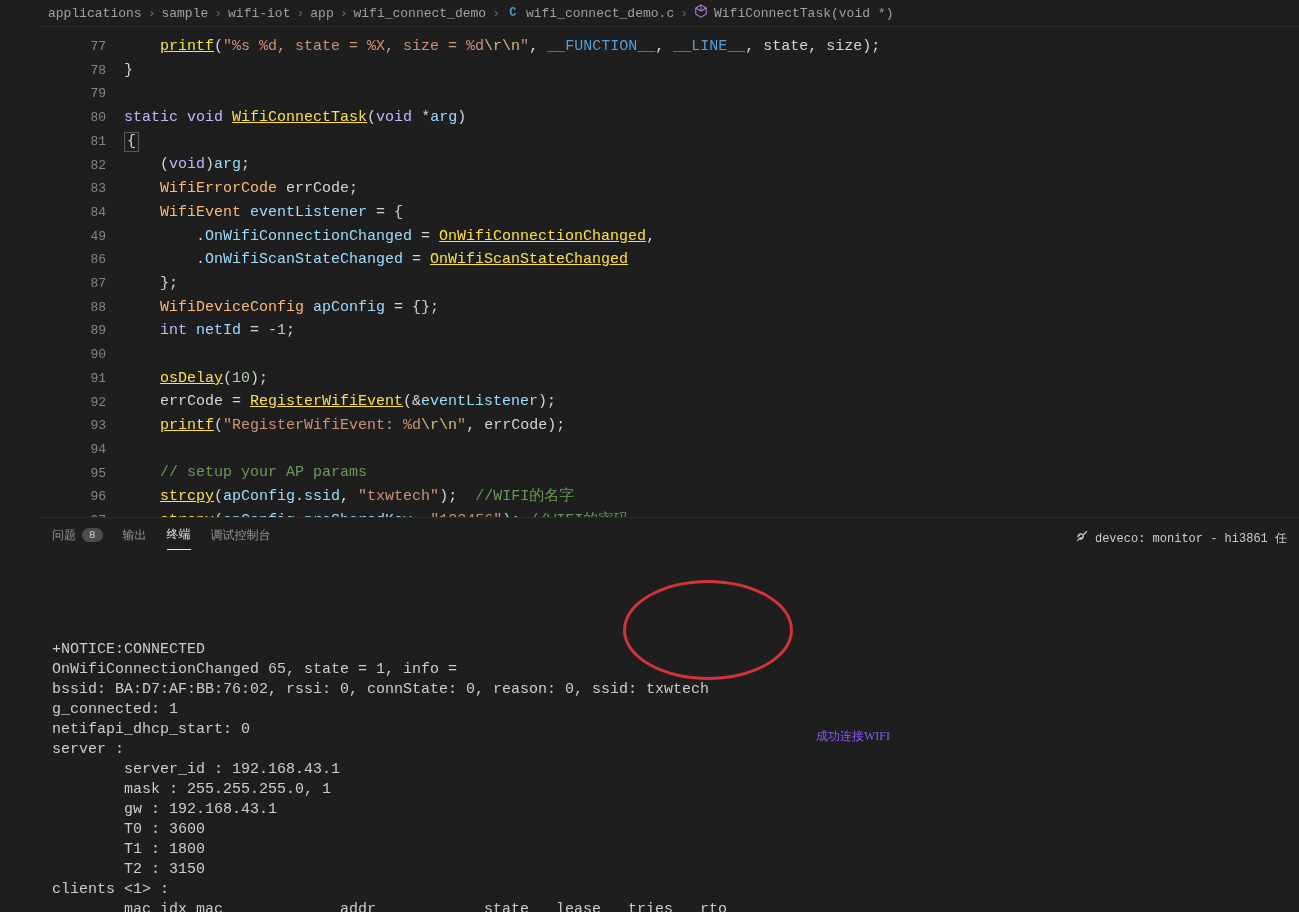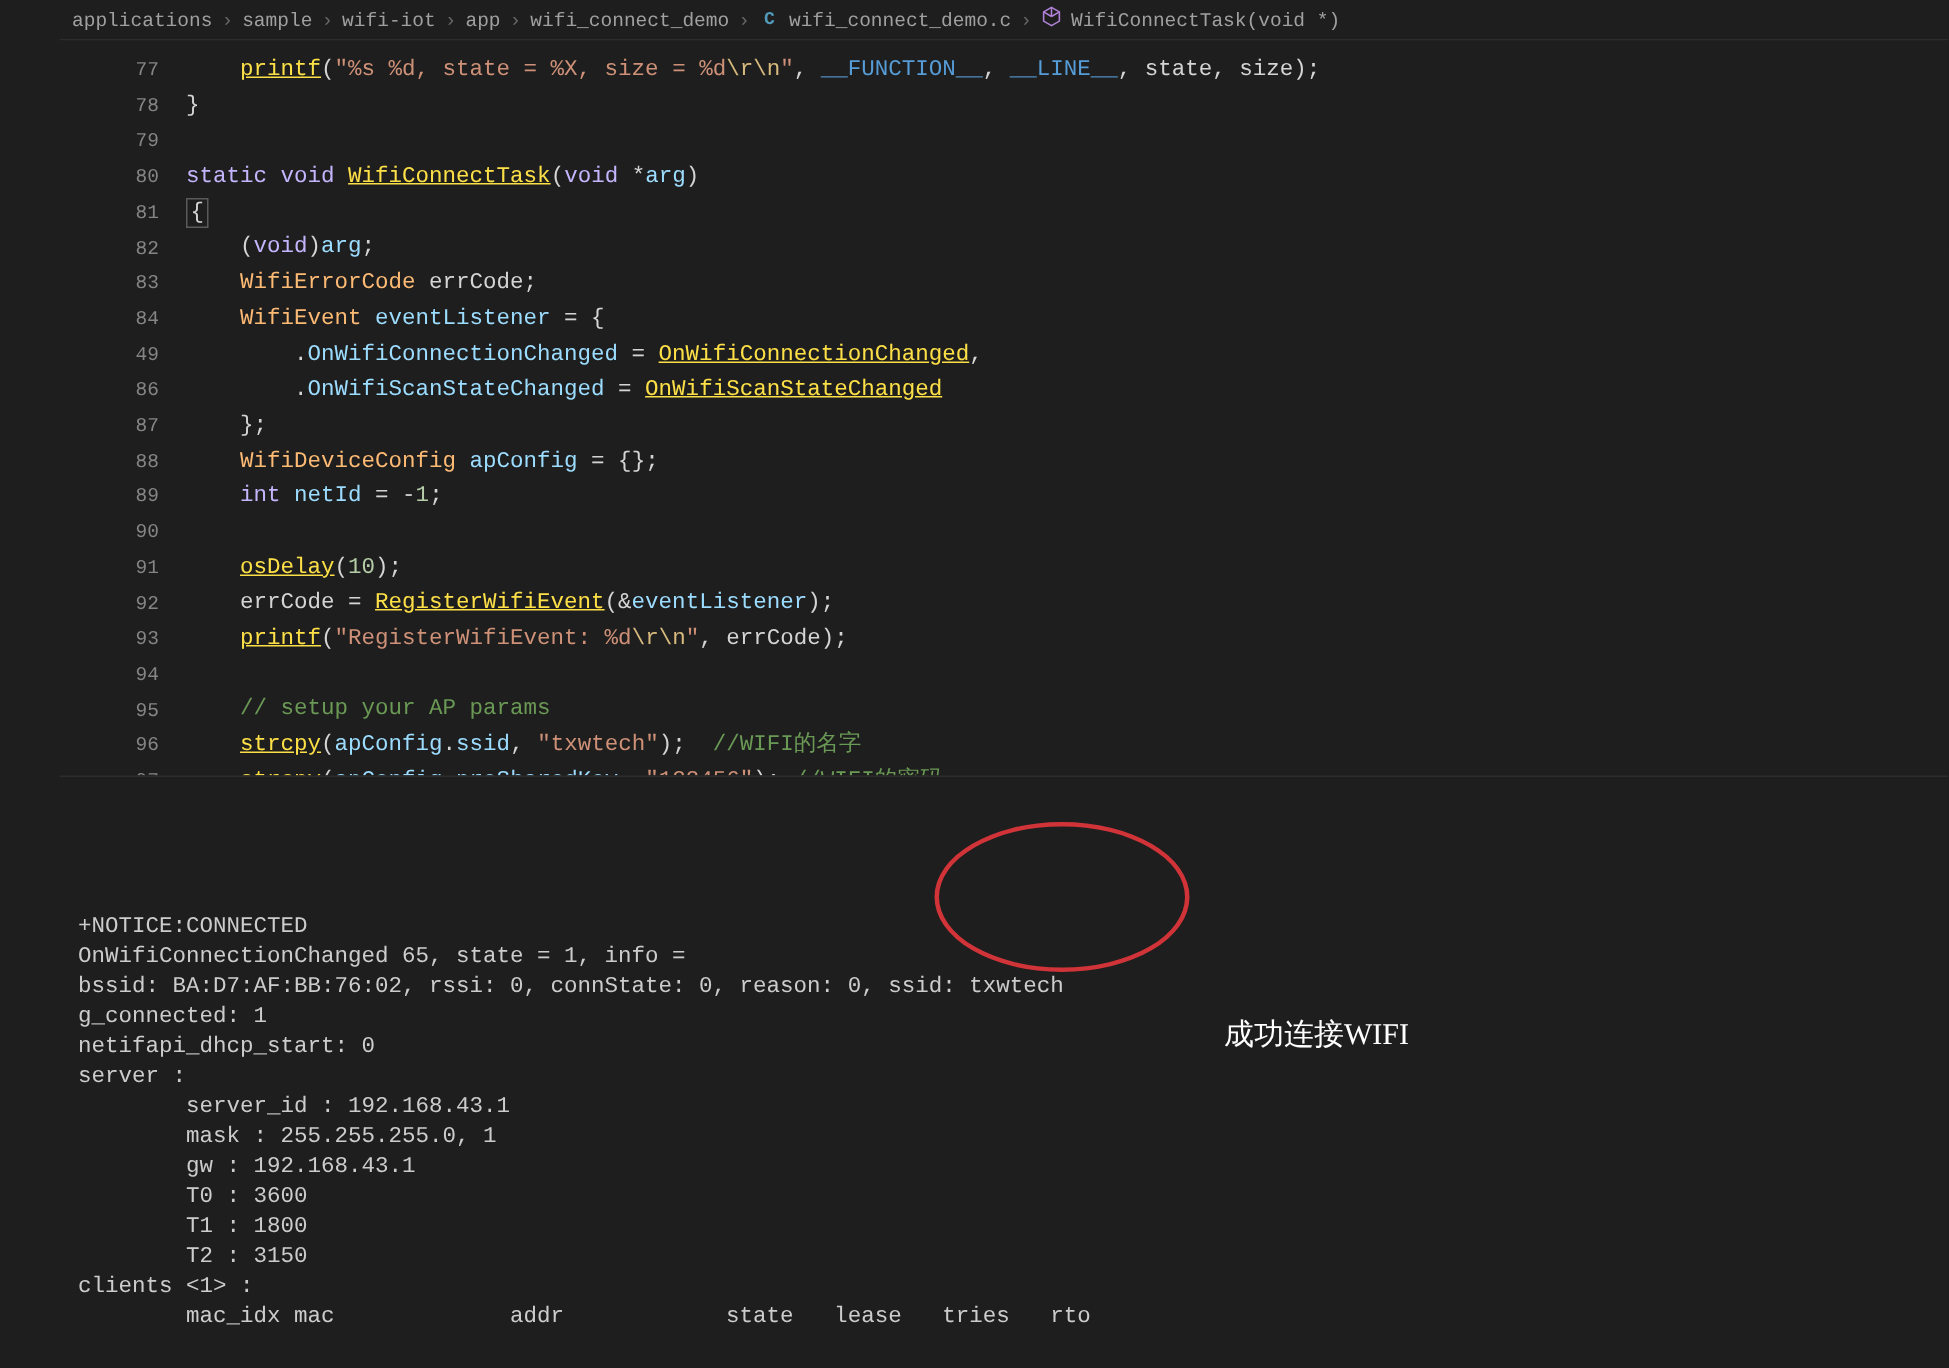--- a/index.html
+++ b/index.html
@@ -132,23 +132,23 @@
       border-radius: 50%;
       width: 170px;
       height: 100px;
       left: 575px;
       top: 30px;
       pointer-events: none;
     }
     .annotation {
       position: absolute;
       left: 768px;
-      top: 162px;
-      color: #ffffff;
-      font-size: 20px;
+      top: 176px;
+      color: #8b5cf6;
+      font-size: 12px;
       font-family: SimSun, serif;
     }
     .tools-icon {
       display: inline-block;
     }
   </style>
 </head>
 <body>
 
 <div class="breadcrumb">
@@ -198,17 +198,40 @@
         <div>94</div>
         <div>95</div>
         <div>96</div>
         <div>97</div>
       </div>
     <div class="code" id="code-lines"><div class="line"><span>    </span><span class="fn">printf</span><span>(</span><span class="str">"%s %d, state = %X, size = %d</span><span class="esc">\r\n</span><span class="str">"</span><span>, </span><span class="macro">__FUNCTION__</span><span>, </span><span class="macro">__LINE__</span><span>, state, size);</span></div><div class="line"><span>}</span></div><div class="line"><span></span></div><div class="line"><span class="kw">static</span><span> </span><span class="kw">void</span><span> </span><span class="fn">WifiConnectTask</span><span>(</span><span class="kw">void</span><span> *</span><span class="var">arg</span><span>)</span></div><div class="line"><span class="curly-box">{</span></div><div class="line"><span>    (</span><span class="kw">void</span><span>)</span><span class="var">arg</span><span>;</span></div><div class="line"><span>    </span><span class="type">WifiErrorCode</span><span> errCode;</span></div><div class="line"><span>    </span><span class="type">WifiEvent</span><span> </span><span class="var">eventListener</span><span> = {</span></div><div class="line"><span>        .</span><span class="var">OnWifiConnectionChanged</span><span> = </span><span class="fn">OnWifiConnectionChanged</span><span>,</span></div><div class="line"><span>        .</span><span class="var">OnWifiScanStateChanged</span><span> = </span><span class="fn">OnWifiScanStateChanged</span></div><div class="line"><span>    };</span></div><div class="line"><span>    </span><span class="type">WifiDeviceConfig</span><span> </span><span class="var">apConfig</span><span> = {};</span></div><div class="line"><span>    </span><span class="kw">int</span><span> </span><span class="var">netId</span><span> = -</span><span class="num">1</span><span>;</span></div><div class="line"><span></span></div><div class="line"><span>    </span><span class="fn">osDelay</span><span>(</span><span class="num">10</span><span>);</span></div><div class="line"><span>    errCode = </span><span class="fn">RegisterWifiEvent</span><span>(&amp;</span><span class="var">eventListener</span><span>);</span></div><div class="line"><span>    </span><span class="fn">printf</span><span>(</span><span class="str">"RegisterWifiEvent: %d</span><span class="esc">\r\n</span><span class="str">"</span><span>, errCode);</span></div><div class="line"><span></span></div><div class="line"><span>    </span><span class="cmt">// setup your AP params</span></div><div class="line"><span>    </span><span class="fn">strcpy</span><span>(</span><span class="var">apConfig</span><span>.</span><span class="var">ssid</span><span>, </span><span class="str">"txwtech"</span><span>);  </span><span class="cmt">//WIFI的名字</span></div><div class="line"><span>    </span><span class="fn">strcpy</span><span>(</span><span class="var">apConfig</span><span>.</span><span class="var">preSharedKey</span><span>, </span><span class="str">"123456"</span><span>); </span><span class="cmt">//WIFI的密码</span></div></div>
   </div>
 </div>
 
 <div class="bottom-panel">
+  <div class="panel-tabs">
+    <div class="tab">
+      <span>问题</span>
+      <span class="badge">8</span>
+    </div>
+    <div class="tab">
+      <span>输出</span>
+    </div>
+    <div class="tab active">
+      <span>终端</span>
+    </div>
+    <div class="tab">
+      <span>调试控制台</span>
+    </div>
+    <div class="panel-right">
+      <span class="tools-icon">
+        <svg width="14" height="14" viewBox="0 0 16 16">
+            <path d="M14 3L10 7L9 6L13 2L14 3ZM6 9L2 13L3 14L7 10L6 9ZM10 7C10 7 11 9 9 11C7 13 5 12 5 12L9 8L7 6L3 10C3 10 2 8 4 6C6 4 8 5 8 5L10 7Z" fill="#ccc"></path>
+          </svg>
+      </span>
+      <span>deveco: monitor - hi3861 任</span>
+    </div>
+  </div>
   <div class="terminal" id="terminal">
     <div class="ellipse"></div>
     <div class="annotation">成功连接WIFI</div>
   <div>+NOTICE:CONNECTED</div><div>OnWifiConnectionChanged 65, state = 1, info = </div><div>bssid: BA:D7:AF:BB:76:02, rssi: 0, connState: 0, reason: 0, ssid: txwtech</div><div>g_connected: 1</div><div>netifapi_dhcp_start: 0</div><div>server :</div><div>        server_id : 192.168.43.1</div><div>        mask : 255.255.255.0, 1</div><div>        gw : 192.168.43.1</div><div>        T0 : 3600</div><div>        T1 : 1800</div><div>        T2 : 3150</div><div>clients &lt;1&gt; :</div><div>        mac_idx mac             addr            state   lease   tries   rto</div></div>
 </div>
 
 </body></html>

